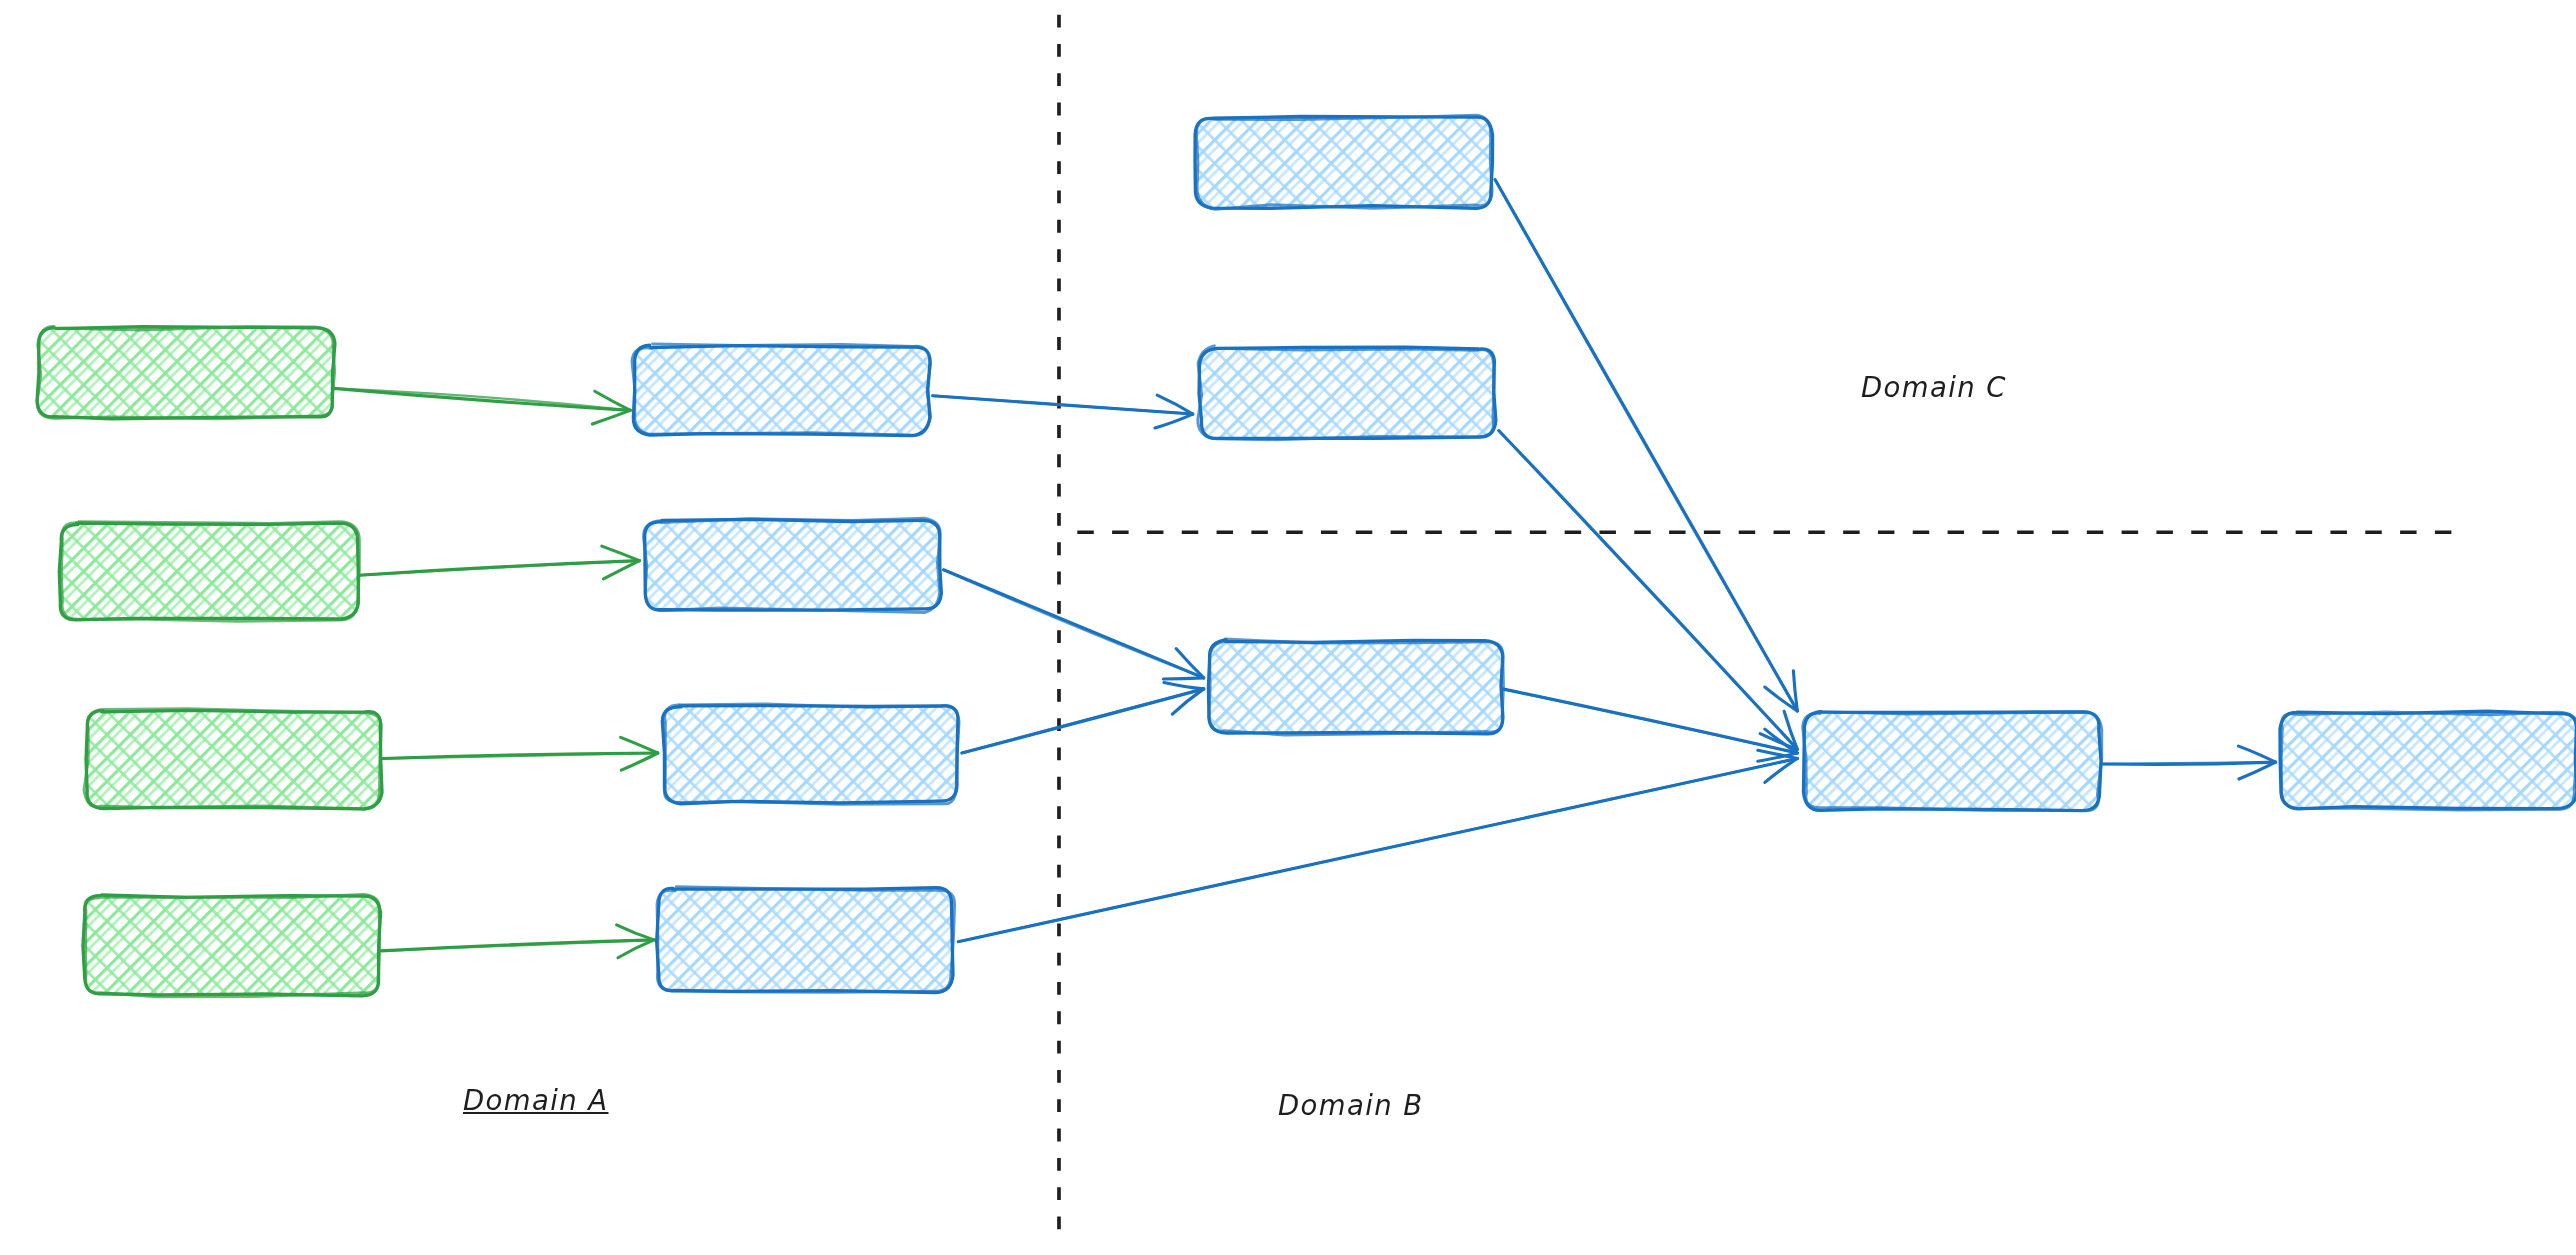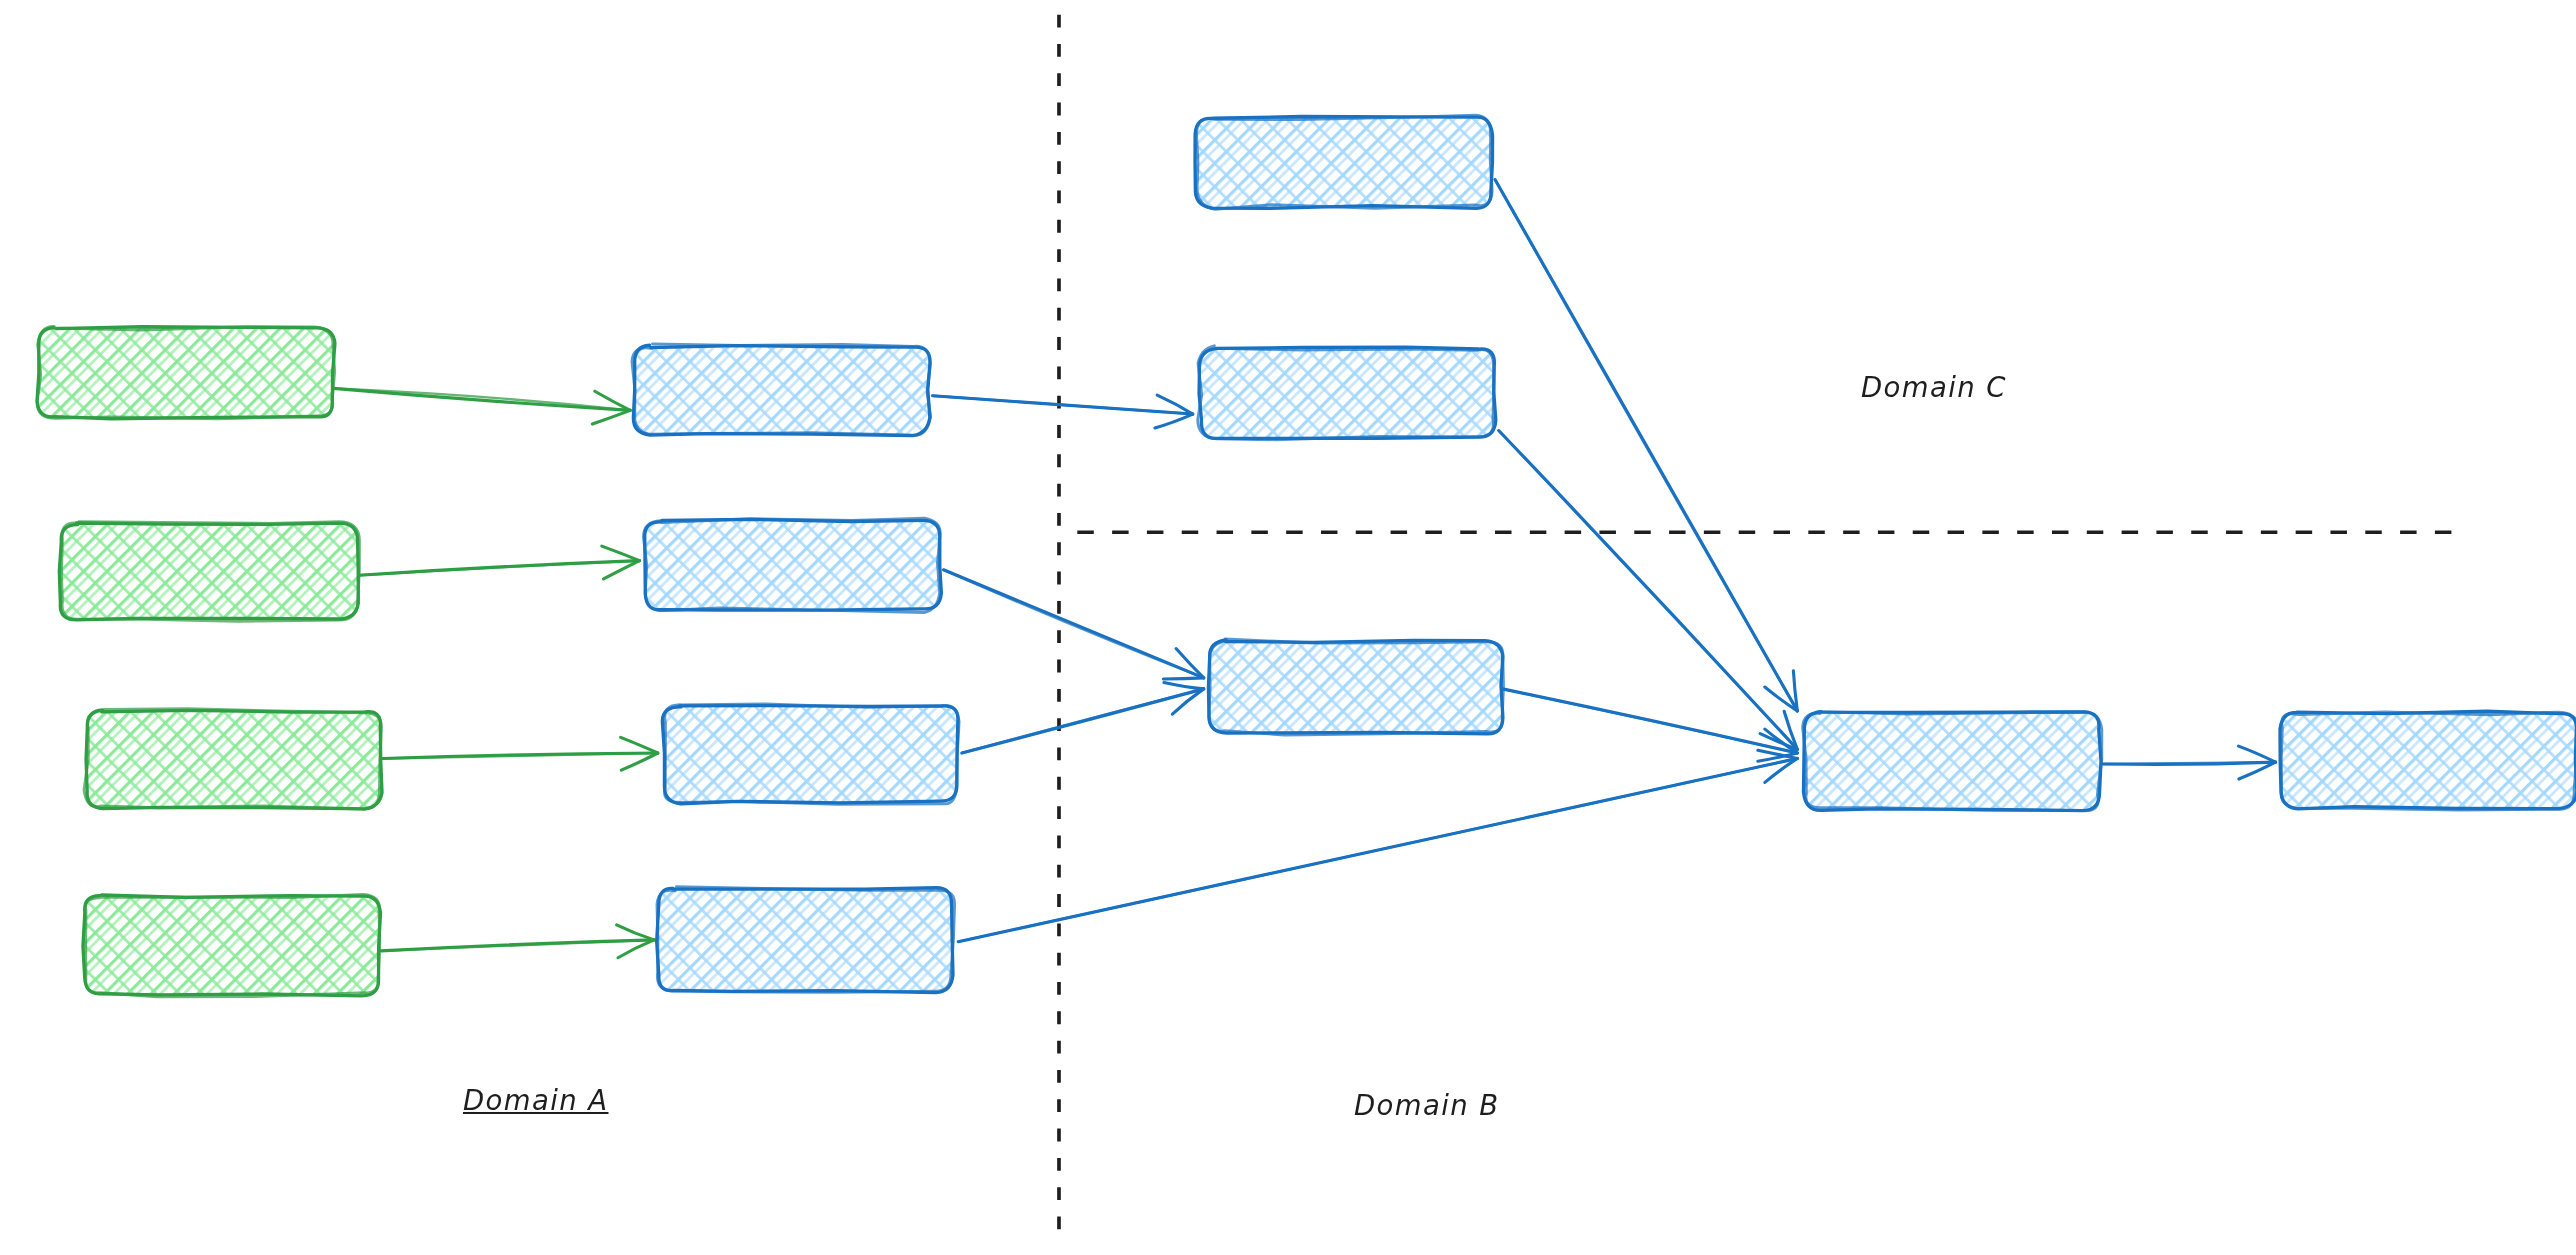--- a/index.html
+++ b/index.html
@@ -234,21 +234,21 @@
           </clipPath>
           <rect x="2490" y="778" width="322" height="104" rx="18" ry="18" fill="url(#hatchBlue)" clip-path="url(#clip-c2)"></rect>
           <rect x="2490" y="778" width="322" height="104" rx="18" ry="18" fill="url(#hatchBlue2)" clip-path="url(#clip-c2)" opacity="0.85"></rect>
           <path d="M 2507.3,777.3 L 2603.9,779.0 L 2714.6,776.4 L 2795.0,779.1 Q 2813.4,778.3 2812.4,796.2 L 2811.3,829.3 L 2813.0,863.1 Q 2812.9,880.6 2792.6,882.8 L 2683.4,882.6 L 2569.8,880.5 L 2508.5,883.1 Q 2490.8,880.9 2490.0,865.2 L 2489.1,831.2 L 2488.9,795.5 Q 2491.3,776.8 2508.4,777.8" fill="none" stroke="#1971c2" stroke-width="3.6" stroke-linecap="round" stroke-linejoin="round" opacity="1"></path>
           <path d="M 2510.2,780.1 L 2602.9,777.2 L 2717.7,780.3 L 2792.2,777.4 Q 2813.1,777.2 2814.5,794.8 L 2812.8,829.1 L 2810.0,862.1 Q 2811.4,884.2 2793.8,883.3 L 2684.8,884.2 L 2568.2,882.4 L 2506.6,882.5 Q 2489.7,879.9 2490.6,862.0 L 2490.3,827.8 L 2491.4,795.1 Q 2487.5,775.5 2508.6,779.9" fill="none" stroke="#1971c2" stroke-width="3.2" stroke-linecap="round" stroke-linejoin="round" opacity="0.72"></path>
         </g>
       </g>
   </svg>
 
   <div class="domain-label" id="lbl-domain_a" style="left: 463px; top: 1084px; text-decoration: underline;">Domain A</div>
-  <div class="domain-label" id="lbl-domain_b" style="left: 1354px; top: 1089px;">Domain B</div>
+  <div class="domain-label" id="lbl-domain_b" style="left: 1278px; top: 1089px;">Domain B</div>
   <div class="domain-label" id="lbl-domain_c" style="left: 1837px; top: 371px; margin-left: 24px;">Domain C</div>
 <div class="node-hit" style="left: 38px; top: 328px; width: 295px; height: 90px;"></div>
     <div class="node-hit" style="left: 60px; top: 524px; width: 297px; height: 95px;"></div>
     <div class="node-hit" style="left: 86px; top: 711px; width: 295px; height: 97px;"></div>
     <div class="node-hit" style="left: 84px; top: 896px; width: 295px; height: 99px;"></div>
     <div class="node-hit" style="left: 1196px; top: 117px; width: 295px; height: 90px;"></div>
     <div class="node-hit" style="left: 1200px; top: 348px; width: 295px; height: 90px;"></div>
     <div class="node-hit" style="left: 1209px; top: 641px; width: 293px; height: 92px;"></div>
     <div class="node-hit" style="left: 634px; top: 346px; width: 295px; height: 88px;"></div>
     <div class="node-hit" style="left: 645px; top: 520px; width: 295px; height: 90px;"></div>

